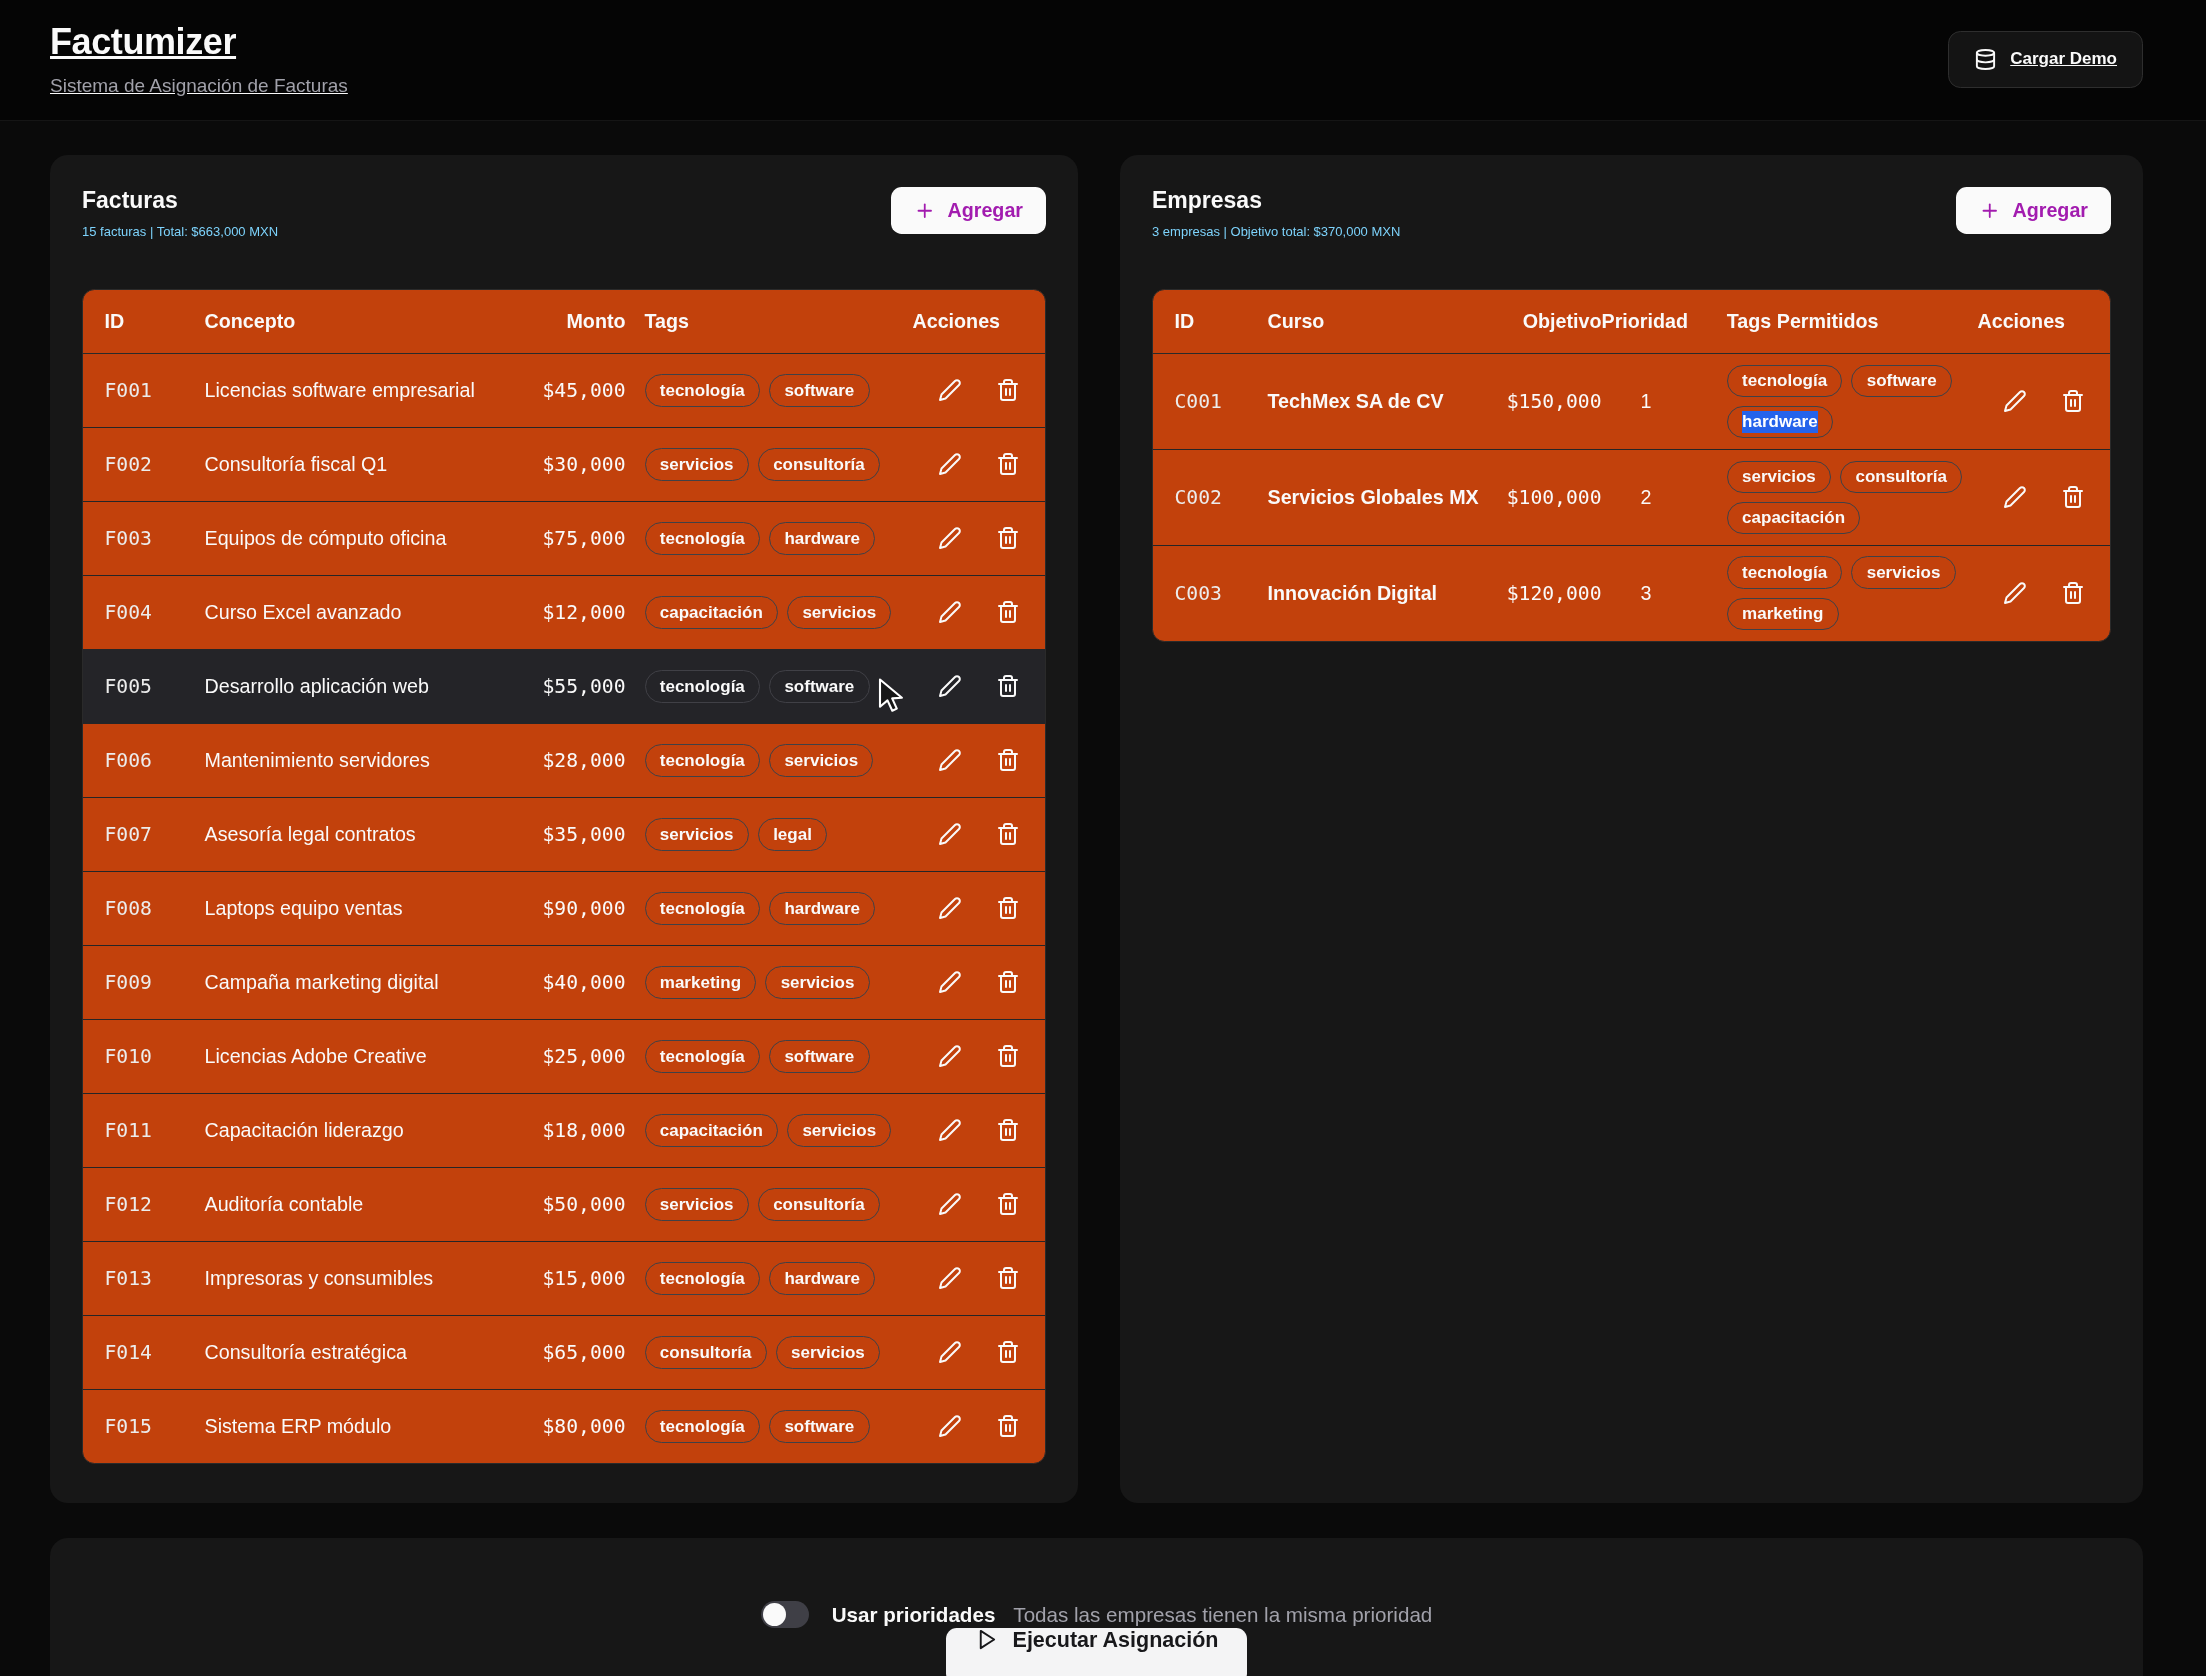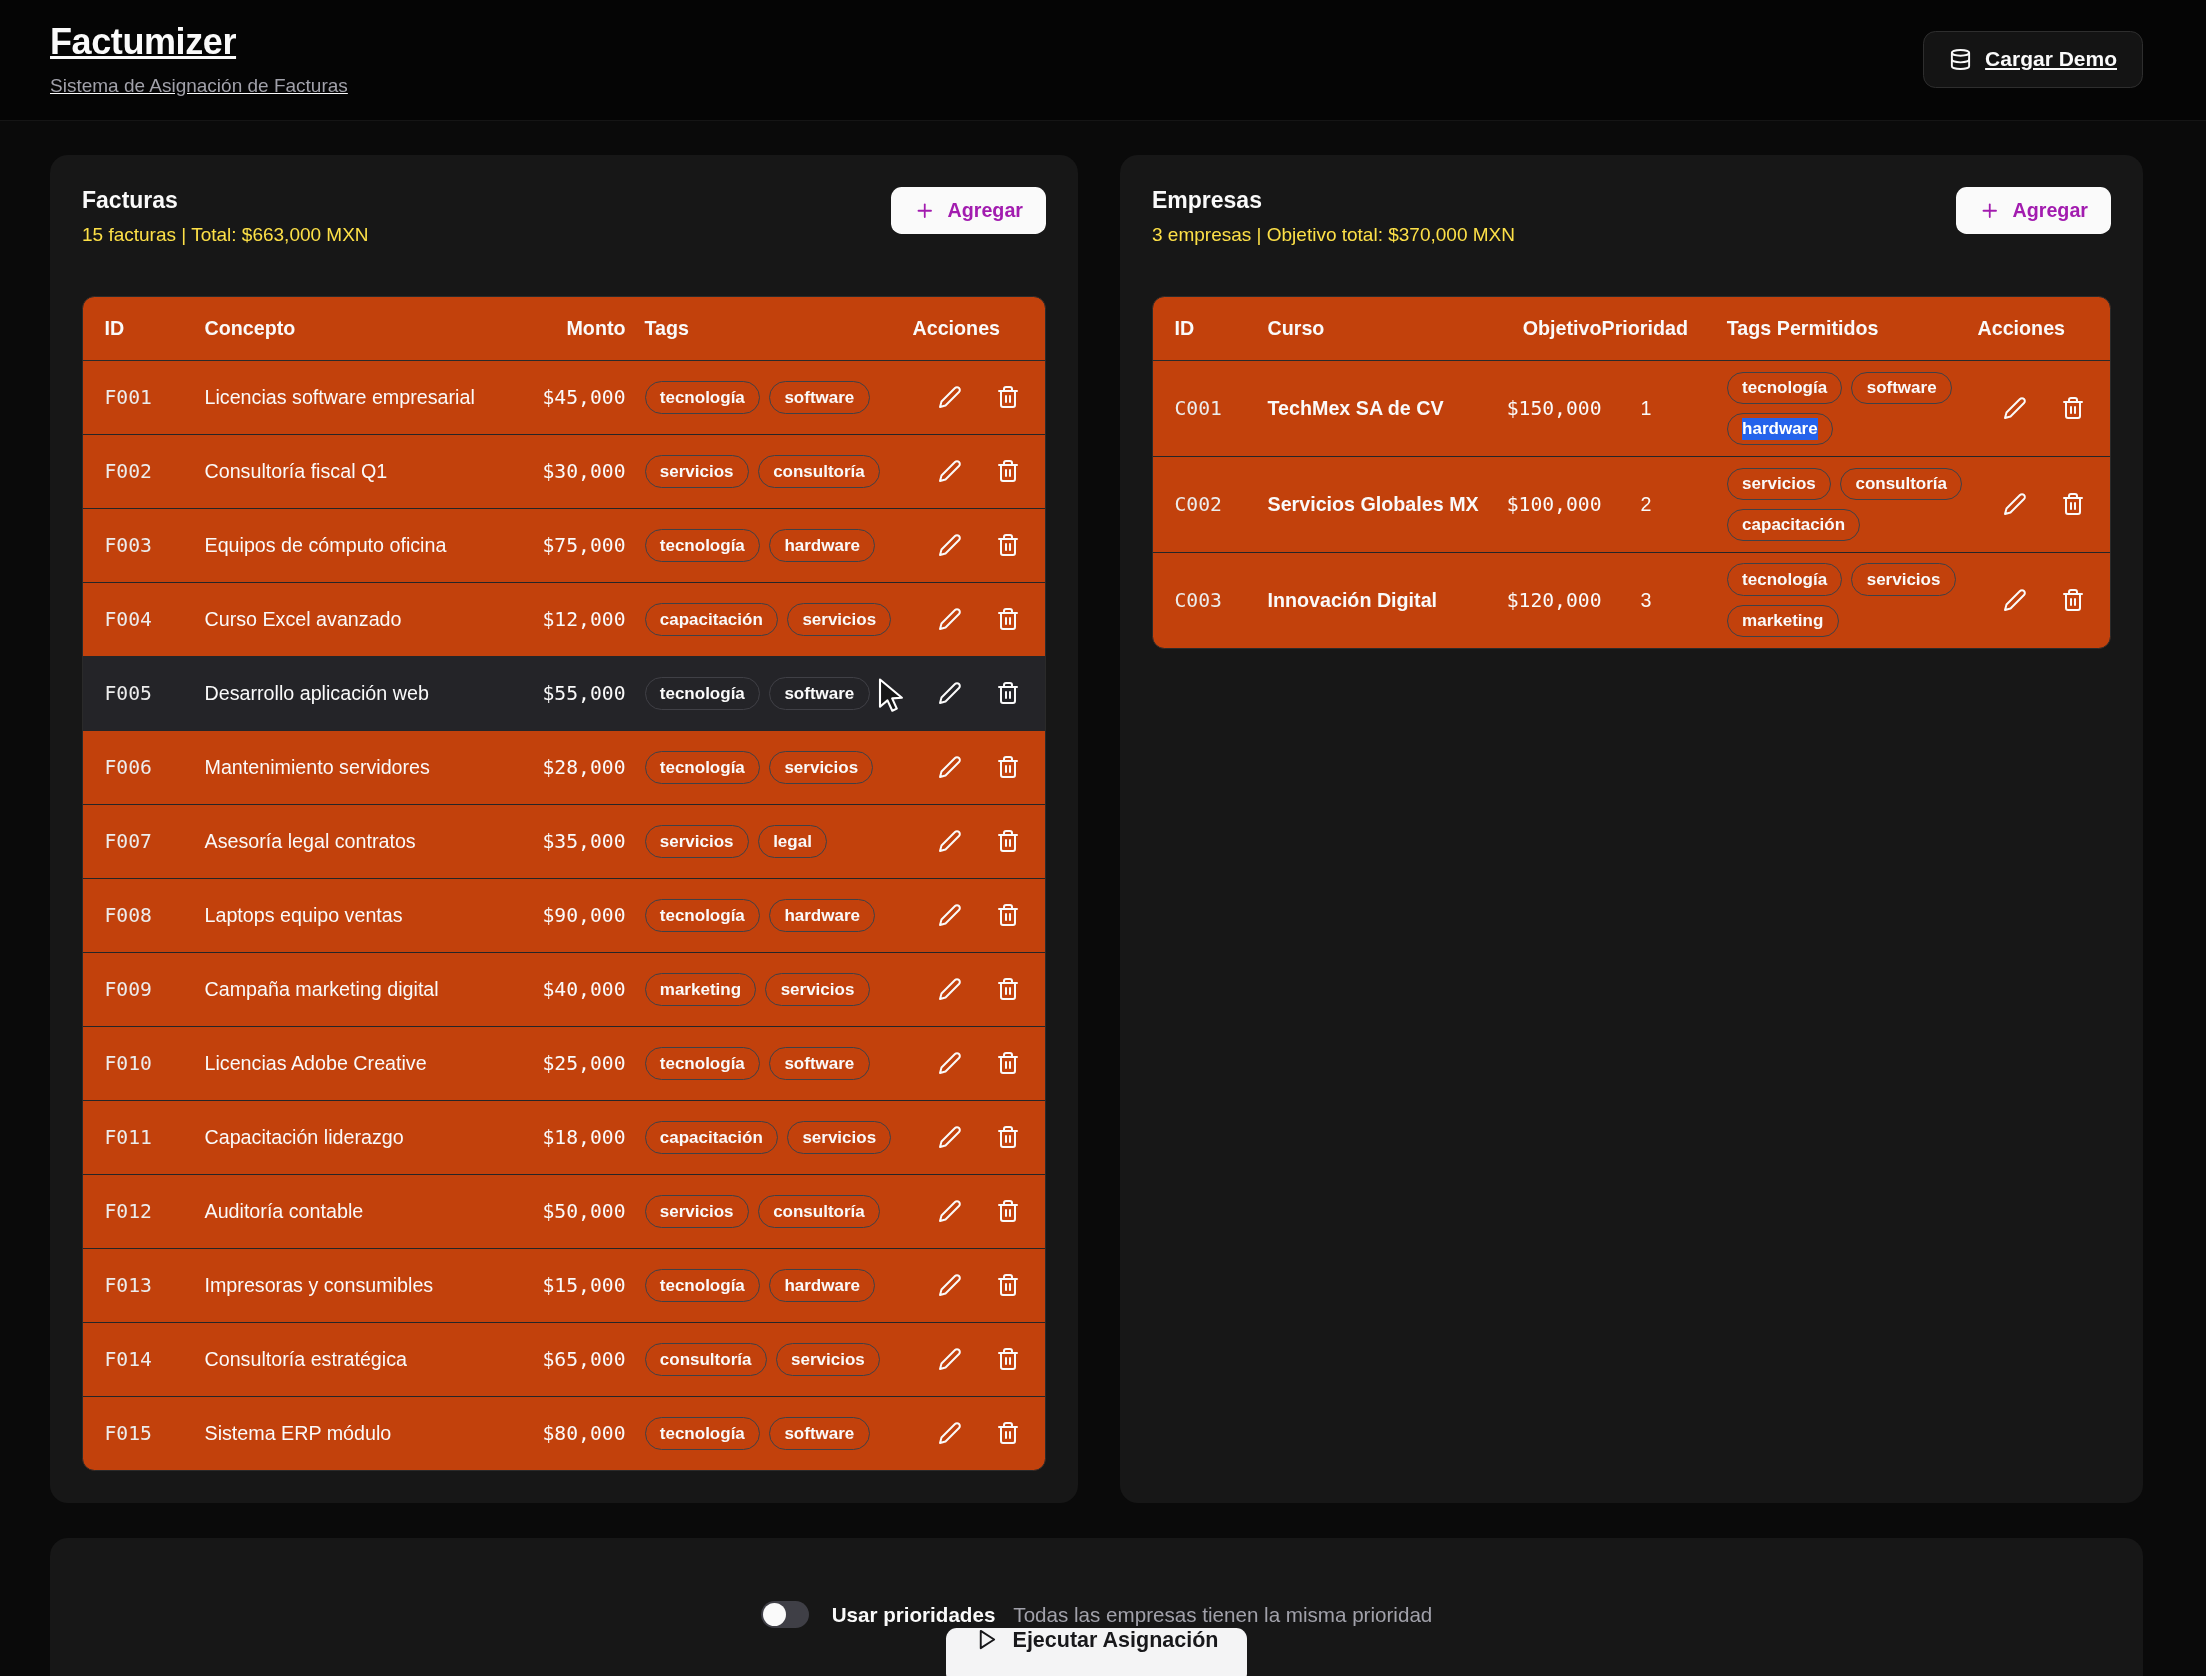--- a/index.html
+++ b/index.html
@@ -15,30 +15,30 @@
   .app-header {
     display:flex; justify-content:space-between; align-items:center;
     margin:-23px -64px 0 -50px; padding:21.5px 64px 23px 50px;
     background:#050505; border-bottom:0.9px solid #151515;text-decoration:underline;
   }
   .app-title { font-size:36px; font-weight:700; letter-spacing:-0.4px; line-height:1.1; }
   .app-subtitle { font-size:19px; color:#a1a1aa; margin-top:14px; }
   .btn-dark {
     display:inline-flex; align-items:center; gap:13.4px;
     background:#141414; border:0.9px solid #2e2e2e; color:#fafafa;
-    font-weight:700; font-size:21px; height:57px; padding:0 25px;
+    font-weight:700; font-size:17px; height:57px; padding:0 25px;
     border-radius:12.5px; cursor:pointer; font-family:inherit;
   }
 
   
   .main { display:grid; grid-template-columns:1028px 1fr; gap:42px; height:1348px; margin-top:34px; }
   .panel { background:#171717; border-radius:18px; padding:32px; box-sizing:border-box; overflow:hidden; }
   .panel-head { display:flex; justify-content:space-between; align-items:flex-start; margin-bottom:50px; }
   .panel-title { font-size:23px; font-weight:700; }
-  .panel-summary { font-size:19px; color:#fde047; margin-top:9.9px; }
+  .panel-summary { font-size:13px; color:#7dd3fc; margin-top:9.9px; }
   .btn-light {
     display:inline-flex; align-items:center; gap:11.6px;
     background:#fafafa; color:#a21caf; border:none;
     font-weight:700; font-size:19.7px; height:47px; padding:0 23px;
     border-radius:10.7px; cursor:pointer; font-family:inherit;
   }
 
   
   .table { border:0.9px solid #2a2a2a; border-radius:12.5px; background:#c2410c; overflow:hidden; }
   .thead {

